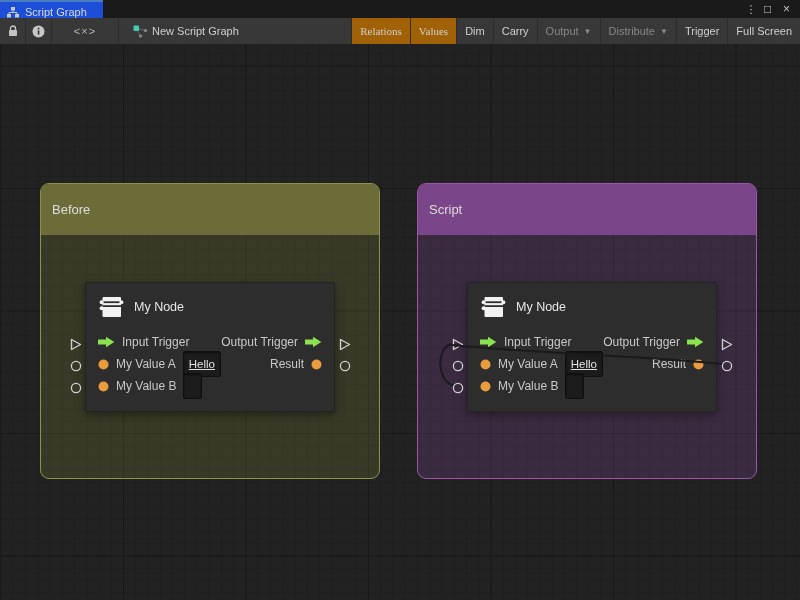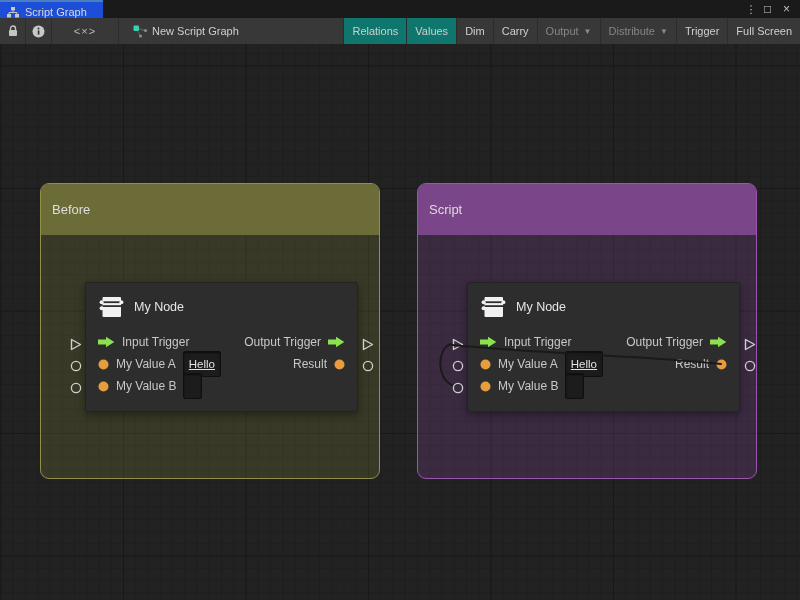--- a/index.html
+++ b/index.html
@@ -19,21 +19,21 @@
            align-items:stretch;color:#cfcfcf;font-size:11px;white-space:nowrap;}
   .tbtn{display:flex;align-items:center;justify-content:center;border-right:1px solid #2c2c2c;}
   .tbtn.sq{width:25px;}
   .tbtn.code{width:66px;color:#b8b8b8;font-size:11px;letter-spacing:1px;}
   .tbtn.newgraph{border-right:none;padding:0 10px 0 14px;gap:4px;}
   .zoom-cluster{display:flex;align-items:center;gap:8px;padding:0 10px 0 14px;}
   .zoom-track{position:relative;width:86px;height:2px;background:#8a8a8a;border-radius:1px;}
   .zoom-handle{position:absolute;right:-3px;top:-4px;width:10px;height:10px;border-radius:50%;background:#9d9d9d;}
   .spacer{flex:1 1 4px;min-width:2px;}
   .vbtn{display:flex;align-items:center;padding:0 8px;border-left:1px solid #2c2c2c;}
-  .vbtn.active{background:#0f766e;}
+  .vbtn.active{background:#a16207;font-family:Liberation Serif, serif;}
   .vbtn.disabled{color:#868686;}
   .caret{font-size:8px;margin-left:5px;color:#8a8a8a;}
 
   
   .canvas{position:absolute;top:44px;left:0;width:800px;height:556px;background-color:#222;
     background-image:
       linear-gradient(#181818 1px,transparent 1px),
       linear-gradient(90deg,#181818 1px,transparent 1px),
       linear-gradient(#1e1e1e 1px,transparent 1px),
       linear-gradient(90deg,#1e1e1e 1px,transparent 1px);
@@ -43,21 +43,21 @@
   
   .group{position:absolute;width:340px;height:296px;border-radius:9px;box-sizing:border-box;}
   .group.before{left:40px;top:139px;background:rgba(150,150,62,0.20);border:1.5px solid #90904a;}
   .group.after{left:417px;top:139px;background:rgba(162,82,190,0.20);border:1.5px solid #9b55ac;}
   .group-header{height:27px;border-radius:7px 7px 0 0;display:flex;align-items:center;
                 padding:12px 11px;font-size:13px;color:#dddddd;}
   .before .group-header{background:#6c6c39;}
   .after .group-header{background:#7b4589;}
 
   
-  .node{position:absolute;width:273px;height:130px;box-sizing:border-box;background:#2d2d2d;
+  .node{position:absolute;width:250px;height:130px;box-sizing:border-box;background:#2d2d2d;
         border:1px solid #232323;border-radius:2px;box-shadow:0 3px 9px rgba(0,0,0,0.38);
         color:#c8c8c8;font-size:12px;}
   .node.n-before{left:85px;top:238px;}
   .node.n-after{left:467px;top:238px;}
   .node-header{display:flex;align-items:center;gap:10px;height:48px;padding:0 12px;}
   .node-title{font-size:12.5px;color:#e6e6e6;}
   .node-row{display:flex;align-items:center;height:22px;padding:0 12px;gap:7px;}
   .row-right{margin-left:auto;display:flex;align-items:center;gap:7px;}
   .pico{display:flex;align-items:center;}
   .value-field{background:#1c1c1c;border:1px solid #0f0f0f;border-radius:2px;height:16px;line-height:16px;

